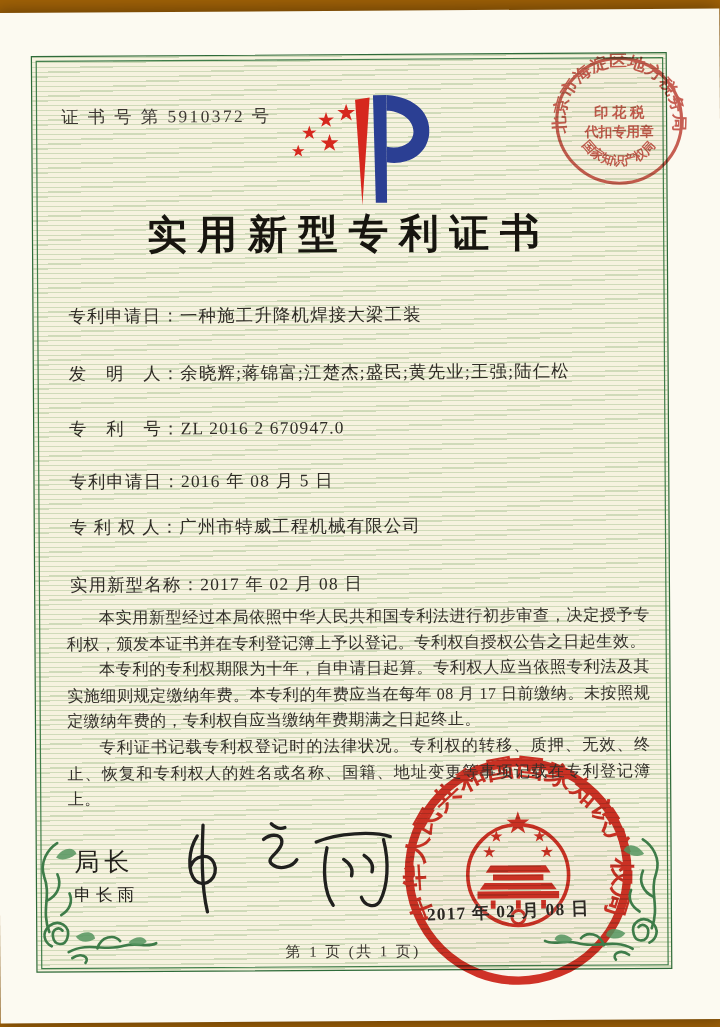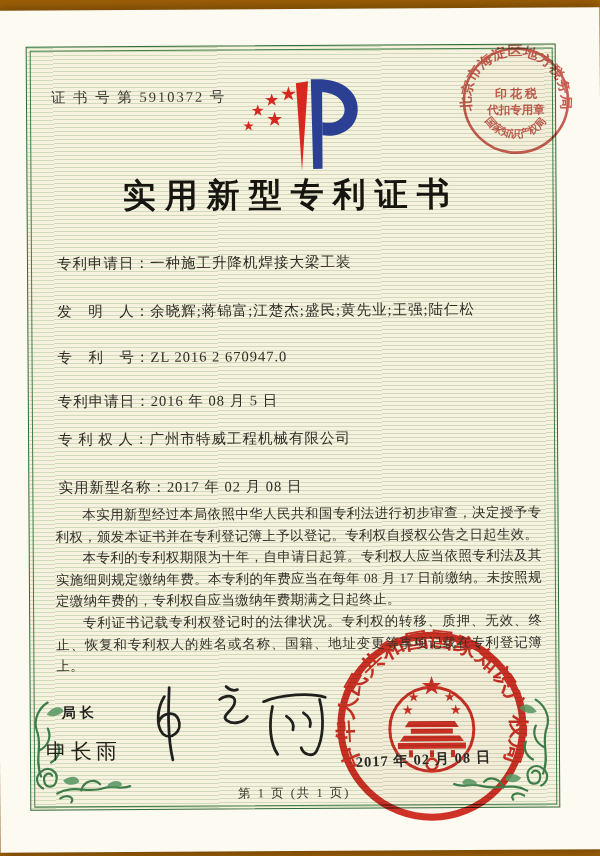--- a/index.html
+++ b/index.html
@@ -29,22 +29,22 @@
   .abs { position:absolute; }
   .cert-no { left:55px; top:78px; font-size:14.5px; color:#3c3832; letter-spacing:2px; }
   .title   { left:30px; top:164px; width:528px; text-align:center;
              font-size:33px; font-weight:bold; color:#17150f; letter-spacing:9px; }
   .field   { left:60px; font-size:14.5px; color:#2f2c26; letter-spacing:1px; white-space:nowrap; }
   .f0 { top:244px; } .f1 { top:292px; } .f2 { top:338px; }
   .f3 { top:382px; } .f4 { top:420px; } .f5 { top:468px; }
   .body-text { left:57px; top:494px; width:486px; font-size:13.4px; line-height:21.6px;
                color:#33302a; text-align:justify; }
   .body-text p { margin:0; text-indent:2em; letter-spacing:.4px; }
-  .officer-title { left:62px; top:694px; font-size:14px; color:#23211c; letter-spacing:4px;font-weight:bold; }
-  .officer-name  { left:46px; top:727px; font-size:21px; color:#23211c; letter-spacing:4px; }
+  .officer-title { left:62px; top:694px; font-size:21px; color:#23211c; letter-spacing:4px; }
+  .officer-name  { left:62px; top:727px; font-size:14px; color:#23211c; letter-spacing:4px; }
   .signature { left:142px; top:664px; width:195px; height:104px; }
   .seal-main { left:332px; top:618px; width:200px; height:200px;
                mix-blend-mode:multiply; opacity:.93; }
   .seal-date { left:336px; top:742px; width:175px; text-align:center;
                font-size:14.5px; font-weight:bold; color:#2c2822; letter-spacing:1px;
                transform:rotate(-2deg); text-shadow:0 0 2px rgba(255,255,255,.5); z-index:3; }
   .seal-tax  { left:459px; top:32px; width:122px; height:122px;
                mix-blend-mode:multiply; opacity:.88; }
   .footer { left:30px; top:776px; width:528px; text-align:center;
             font-size:12.5px; color:#3a362f; letter-spacing:2px; }

